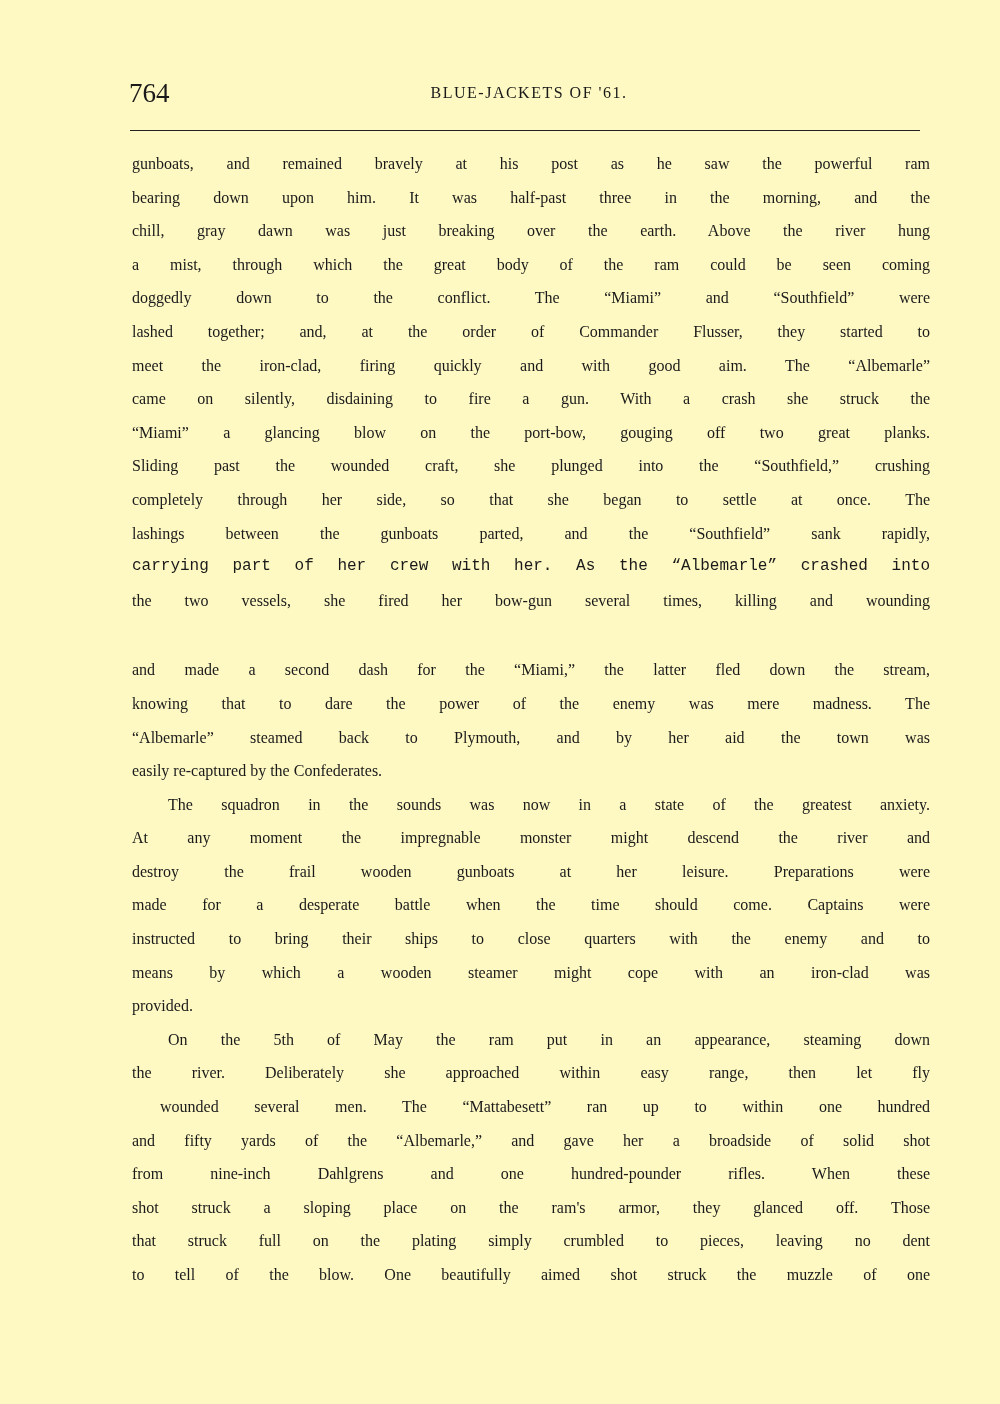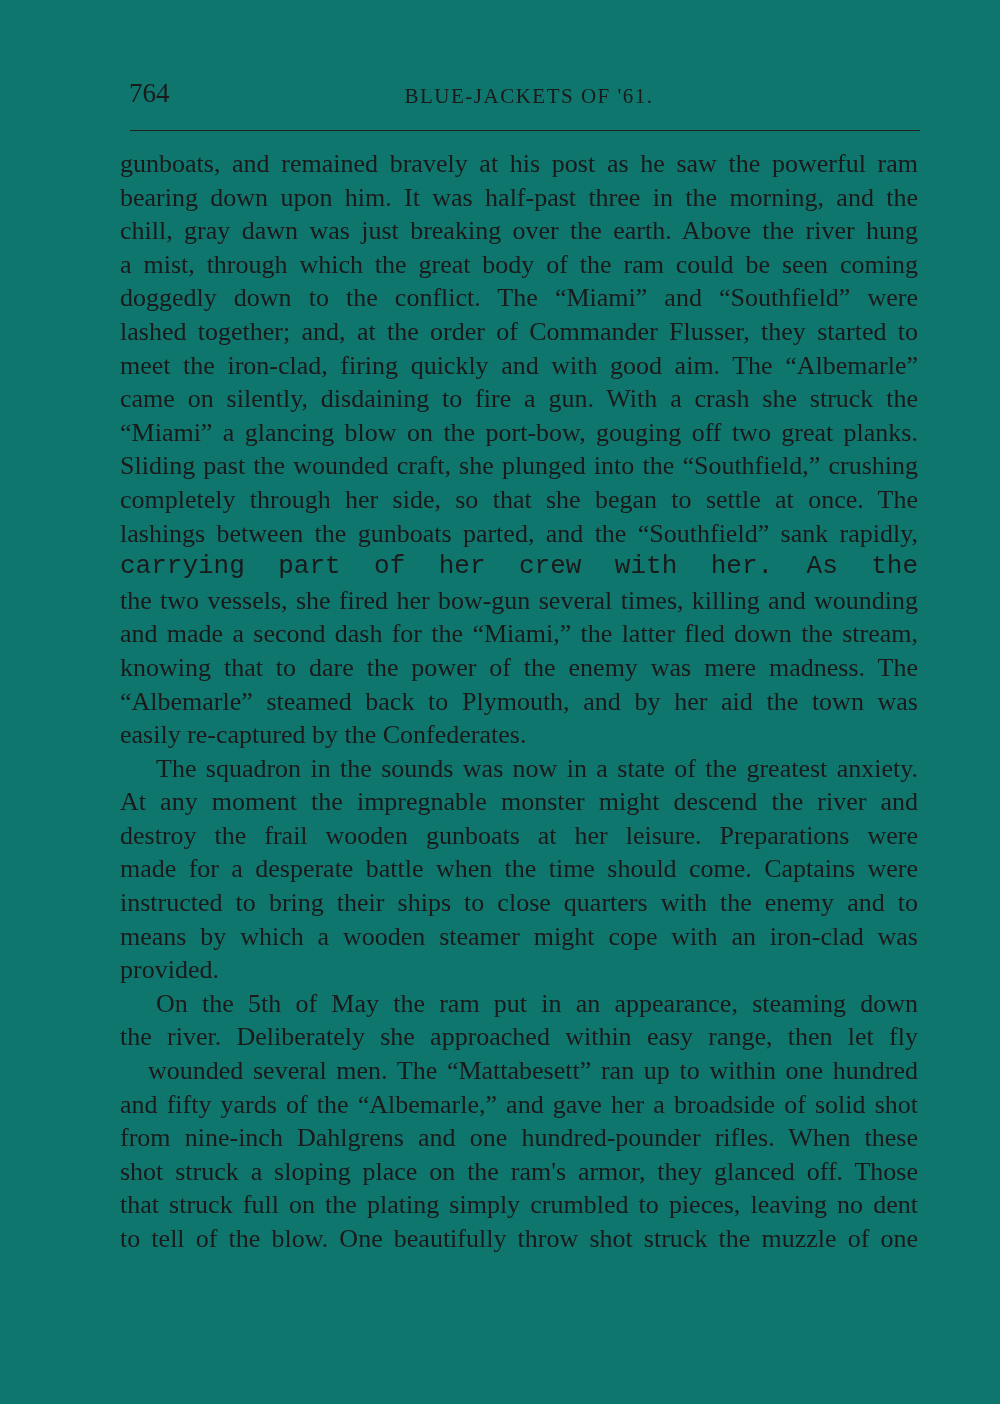--- a/index.html
+++ b/index.html
@@ -1,22 +1,22 @@
 <!DOCTYPE html>
 <html><head>
   <meta charset="utf-8">
   <style>
     html, body { margin: 0; padding: 0; background: #ffffff; }
     body { width: 1000px; height: 1404px; position: relative; overflow: hidden; }
-    .page { position: absolute; left: 0; top: 0; width: 1000px; height: 1404px; background: #0f766e; color: #1a1a1a; font-family: "Liberation Serif", "DejaVu Serif", serif; }
+    .page { position: absolute; left: 0; top: 0; width: 1000px; height: 1404px; background: #fef9c3; color: #1a1a1a; font-family: "Liberation Serif", "DejaVu Serif", serif; }
     .header { position: absolute; left: 129px; top: 78px; width: 790px; height: 36px; }
     .page-number { position: absolute; left: 0; top: 0; font-size: 27px; letter-spacing: 0px; }
-    .running-head { position: absolute; left: 0; right: 0; top: 6px; text-align: center; font-size: 21px; letter-spacing: 1.5px; padding-left: 10px; }
+    .running-head { position: absolute; left: 0; right: 0; top: 6px; text-align: center; font-size: 16px; letter-spacing: 1.5px; padding-left: 10px; }
     .rule { position: absolute; left: 130px; top: 130px; width: 790px; height: 0; border-top: 1.6px solid #222; }
-    .body-text { position: absolute; left: 120px; top: 147px; width: 798px; font-size: 26px; line-height: 33.6px; text-align: justify; }
+    .body-text { position: absolute; left: 132px; top: 147px; width: 798px; font-size: 16px; line-height: 33.6px; text-align: justify; }
     .line { display: block; text-align: justify; text-align-last: justify; white-space: nowrap; height: 33.6px; }
     .line.last { text-align-last: left; }
     .line.indent { padding-left: 36px; }
   </style>
 </head>
 <body>
 
 <div class="page">
   <div class="header">
     <span class="page-number">764</span>
@@ -33,21 +33,21 @@
       <span class="line" style="white-space: normal; text-align-last: justify; overflow: hidden;">doggedly down to the conflict.  The “Miami” and “Southfield” were</span>
       <span class="line" style="white-space: normal; text-align-last: justify; overflow: hidden;">lashed together; and, at the order of Commander Flusser, they started to</span>
       <span class="line" style="white-space: normal; text-align-last: justify; overflow: hidden;">meet the iron-clad, firing quickly and with good aim.  The “Albemarle”</span>
       <span class="line" style="white-space: normal; text-align-last: justify; overflow: hidden;">came on silently, disdaining to fire a gun.  With a crash she struck the</span>
       <span class="line" style="white-space: normal; text-align-last: justify; overflow: hidden;">“Miami” a glancing blow on the port-bow, gouging off two great planks.</span>
       <span class="line" style="white-space: normal; text-align-last: justify; overflow: hidden;">Sliding past the wounded craft, she plunged into the “Southfield,” crushing</span>
       <span class="line" style="white-space: normal; text-align-last: justify; overflow: hidden;">completely through her side, so that she began to settle at once.  The</span>
       <span class="line" style="white-space: normal; text-align-last: justify; overflow: hidden;">lashings between the gunboats parted, and the “Southfield” sank rapidly,</span>
       <span class="line" style="white-space: normal; text-align-last: justify; overflow: hidden; font-family: Liberation Mono, monospace;">carrying part of her crew with her.  As the “Albemarle” crashed into</span>
       <span class="line" style="white-space: normal; text-align-last: justify; overflow: hidden;">the two vessels, she fired her bow-gun several times, killing and wounding</span>
-      <span class="line" style="white-space: normal; text-align-last: justify; overflow: hidden;">and made a second dash for the “Miami,” the latter fled down the stream,</span>
+      <span class="line" style="white-space: normal; text-align-last: justify; overflow: hidden; margin-top: 36px;">and made a second dash for the “Miami,” the latter fled down the stream,</span>
       <span class="line" style="white-space: normal; text-align-last: justify; overflow: hidden;">knowing that to dare the power of the enemy was mere madness.  The</span>
       <span class="line" style="white-space: normal; text-align-last: justify; overflow: hidden;">“Albemarle” steamed back to Plymouth, and by her aid the town was</span>
       <span class="line last">easily re-captured by the Confederates.</span>
     </div>
     <div>
       <span class="line indent" style="white-space: normal; text-align-last: justify; overflow: hidden;">The squadron in the sounds was now in a state of the greatest anxiety.</span>
       <span class="line" style="white-space: normal; text-align-last: justify; overflow: hidden;">At any moment the impregnable monster might descend the river and</span>
       <span class="line" style="white-space: normal; text-align-last: justify; overflow: hidden;">destroy the frail wooden gunboats at her leisure.  Preparations were</span>
       <span class="line" style="white-space: normal; text-align-last: justify; overflow: hidden;">made for a desperate battle when the time should come.  Captains were</span>
       <span class="line" style="white-space: normal; text-align-last: justify; overflow: hidden;">instructed to bring their ships to close quarters with the enemy and to</span>
@@ -55,16 +55,16 @@
       <span class="line last">provided.</span>
     </div>
     <div>
       <span class="line indent" style="white-space: normal; text-align-last: justify; overflow: hidden;">On the 5th of May the ram put in an appearance, steaming down</span>
       <span class="line" style="white-space: normal; text-align-last: justify; overflow: hidden;">the river.  Deliberately she approached within easy range, then let fly</span>
       <span class="line" style="white-space: normal; text-align-last: justify; overflow: hidden; margin-left: 28px;">wounded several men.  The “Mattabesett” ran up to within one hundred</span>
       <span class="line" style="white-space: normal; text-align-last: justify; overflow: hidden;">and fifty yards of the “Albemarle,” and gave her a broadside of solid shot</span>
       <span class="line" style="white-space: normal; text-align-last: justify; overflow: hidden;">from nine-inch Dahlgrens and one hundred-pounder rifles.  When these</span>
       <span class="line" style="white-space: normal; text-align-last: justify; overflow: hidden;">shot struck a sloping place on the ram's armor, they glanced off.  Those</span>
       <span class="line" style="white-space: normal; text-align-last: justify; overflow: hidden;">that struck full on the plating simply crumbled to pieces, leaving no dent</span>
-      <span class="line" style="white-space: normal; text-align-last: justify; overflow: hidden;">to tell of the blow.  One beautifully throw shot struck the muzzle of one</span>
+      <span class="line" style="white-space: normal; text-align-last: justify; overflow: hidden;">to tell of the blow.  One beautifully aimed shot struck the muzzle of one</span>
     </div>
   </div>
 </div>
 
 </body></html>

